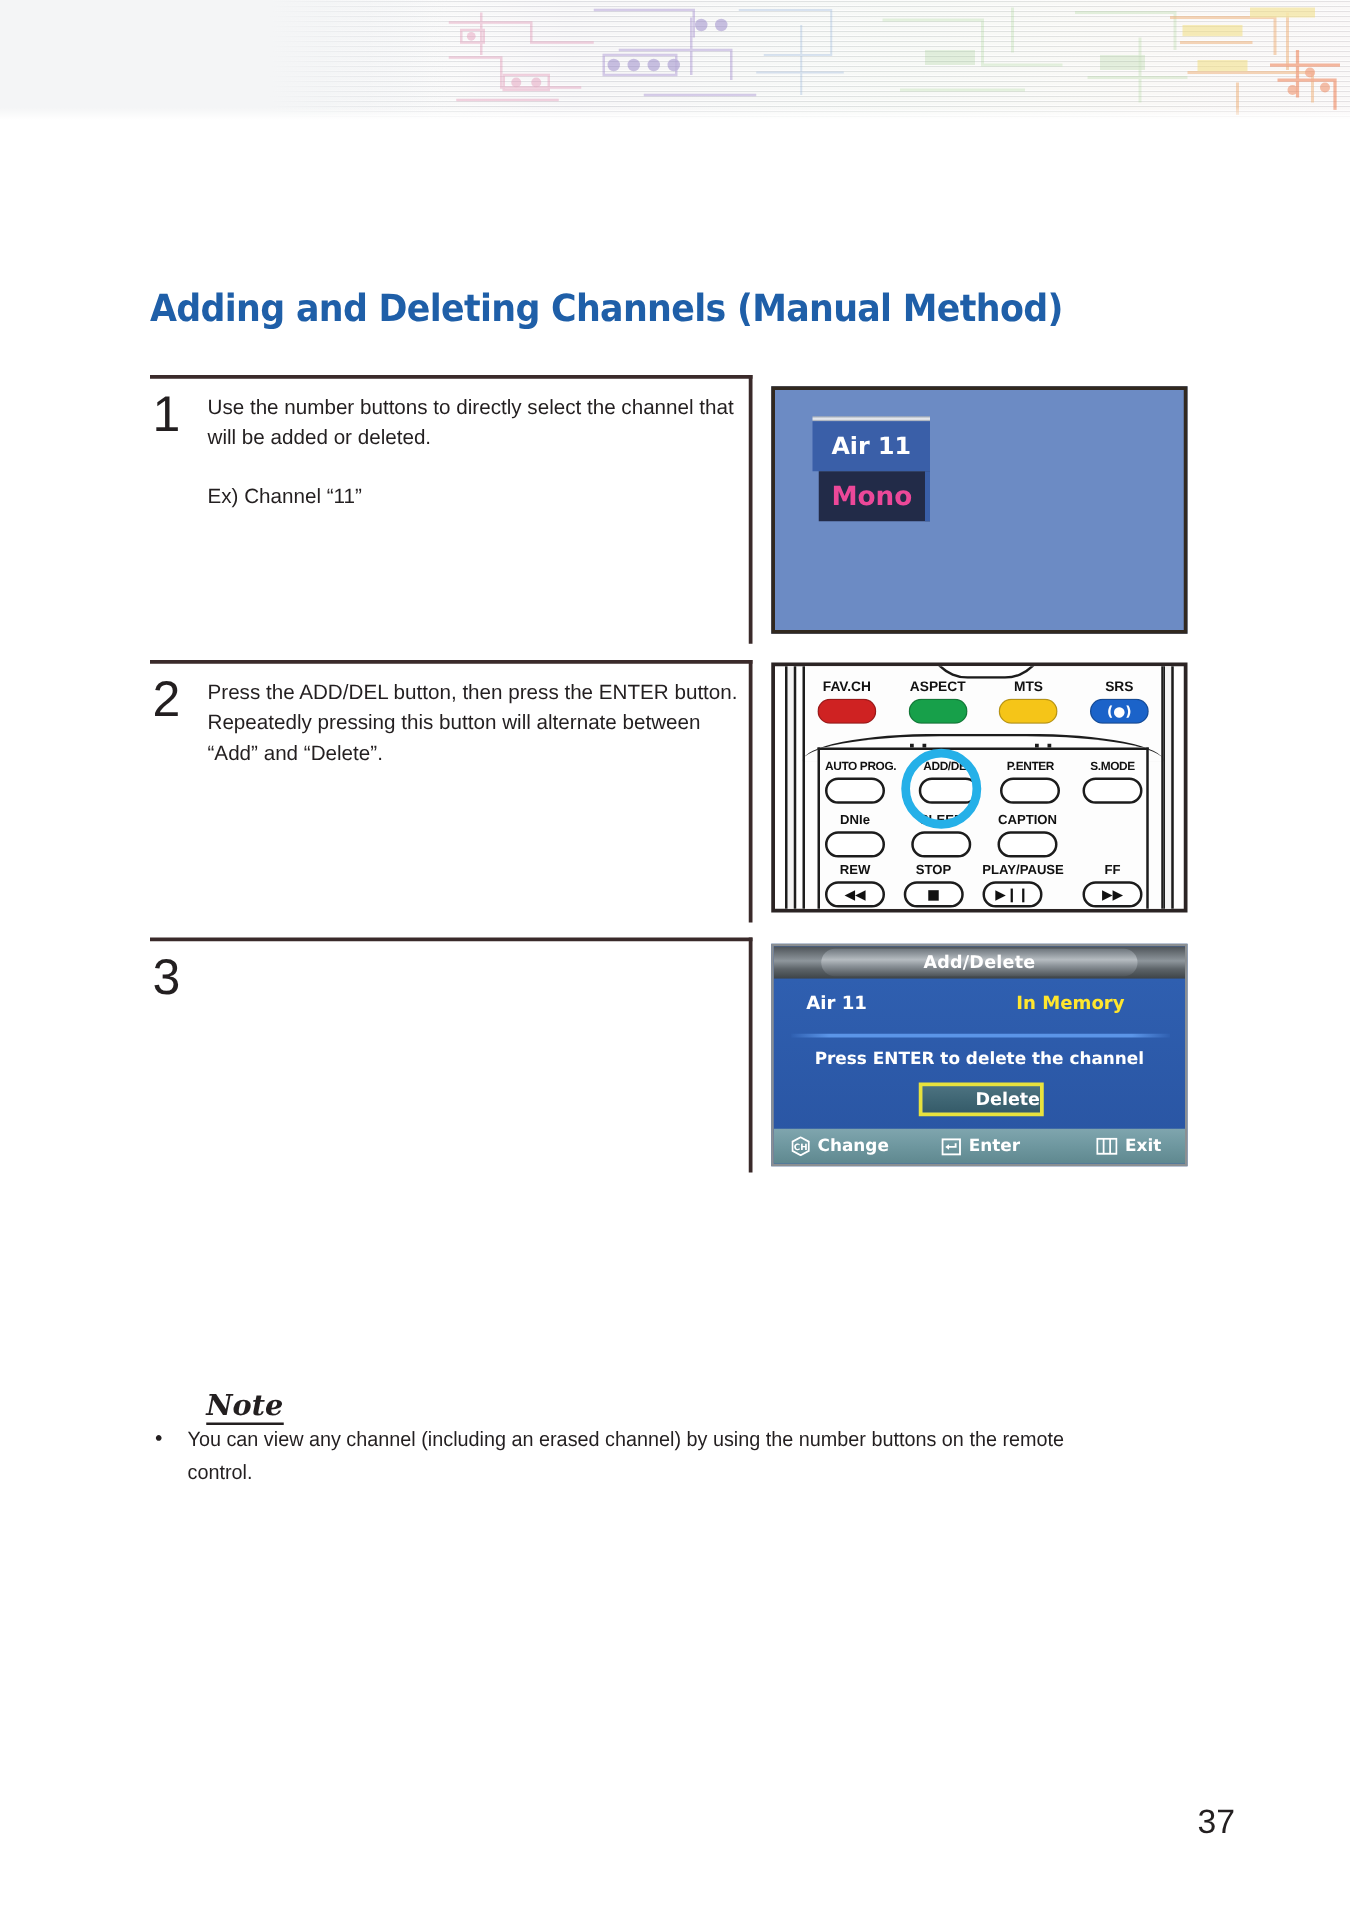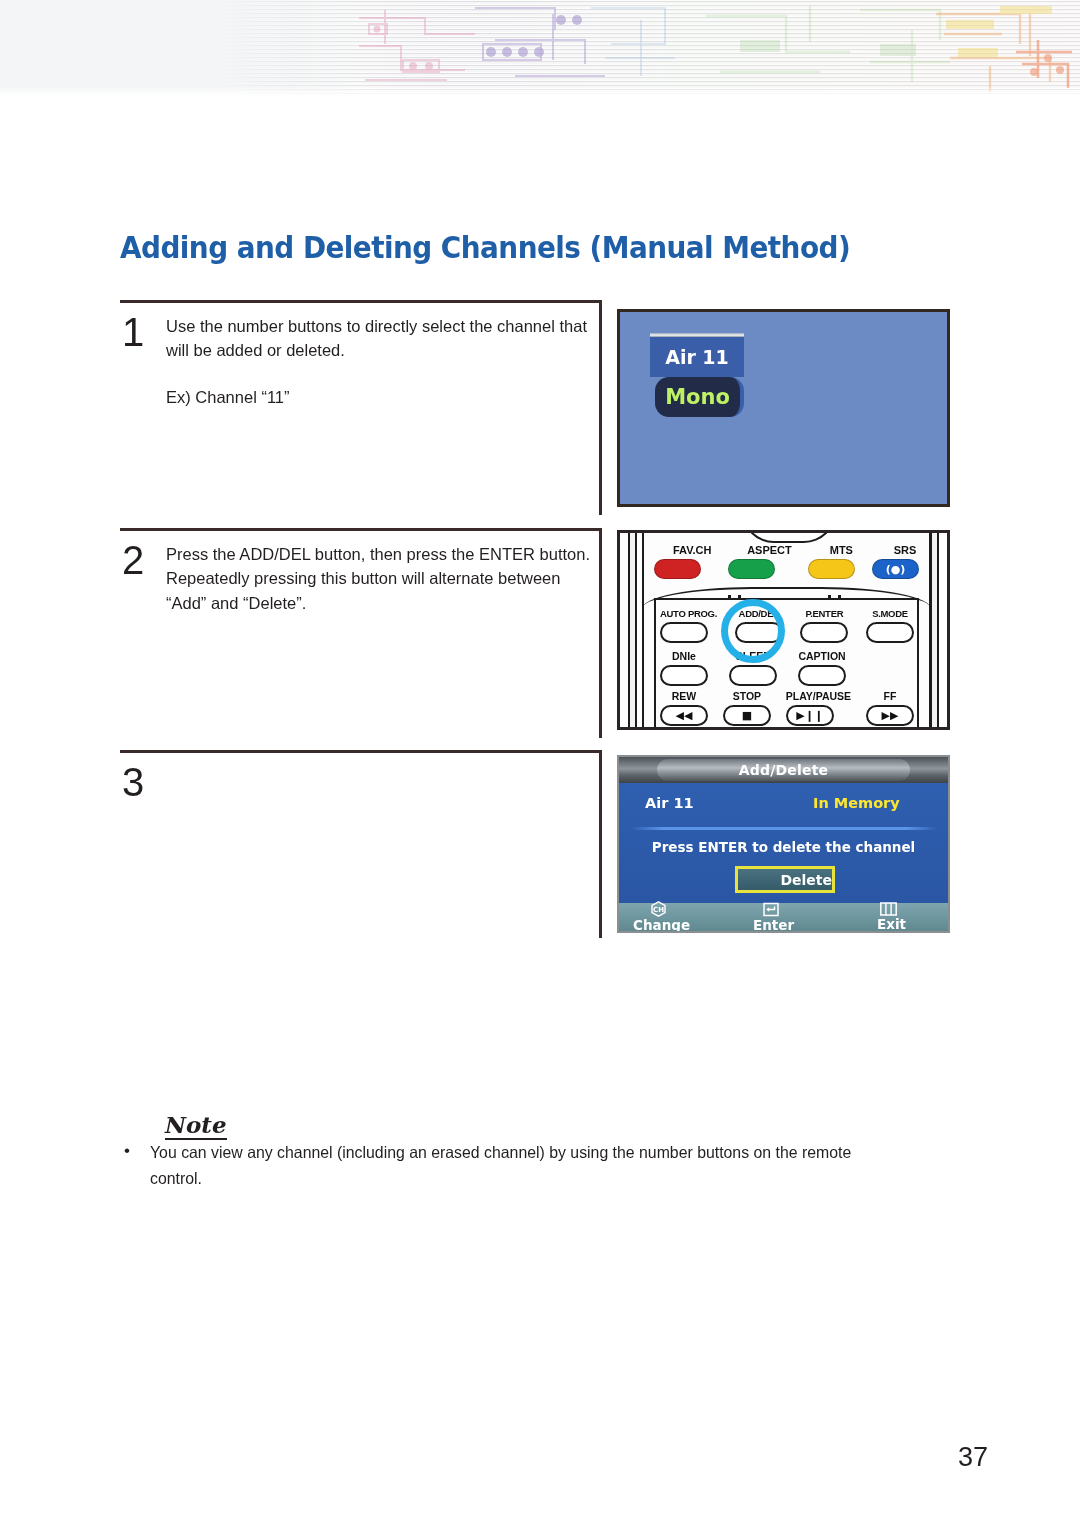--- a/index.html
+++ b/index.html
@@ -157,29 +157,28 @@
     display: flex;
     align-items: center;
     justify-content: center;
   }
   .osd-mono {
     position: absolute;
     left: 35px; top: 65px;
     width: 89px; height: 40px;
     background: #222b48;
     border-right: 4px solid #3a5fa8;
-    color: #bef264;
+    color: #ec4899;
     font-family: "DejaVu Sans", sans-serif;
     font-size: 21px;
     font-weight: bold;
     display: flex;
     align-items: center;
     justify-content: center;
     box-sizing: border-box;
-    border-radius: 14px;
   }
 
   
   .remote-fig {
     position: absolute;
     left: 617px; top: 530px;
     width: 333px; height: 200px;
     background: #ffffff;
     border: 3px solid #2b2424;
     box-sizing: border-box;
@@ -232,21 +231,21 @@
   .rm-key .lbl {
     font-family: "Liberation Sans", sans-serif;
     font-weight: bold;
     color: #111111;
     line-height: 1;
     white-space: nowrap;
   }
 
   
   .colorrow { left: 34px; top: 12px; width: 265px; justify-content: space-between; }
-  .colorrow .lbl { font-size: 11px; margin-bottom: 3px; margin-left: 19px; }
+  .colorrow .lbl { font-size: 11px; margin-bottom: 3px; }
   .pill {
     width: 47px; height: 20px; border-radius: 11px;
     border: 1.5px solid rgba(0,0,0,0.25);
     box-sizing: border-box;
     position: relative;
   }
   .pill-srs { display: flex; align-items: center; justify-content: center; }
   .srs-glyph {
     color: #ffffff; font-size: 11px; font-weight: bold;
     font-family: "DejaVu Sans", sans-serif; line-height: 1;
@@ -347,21 +346,20 @@
   .osd-footer {
     position: absolute; left: 0; bottom: 0; width: 100%; height: 28px;
     background: linear-gradient(to bottom, #7fa5ae, #6e979f 50%, #5f888f);
     display: flex; align-items: center;
   }
   .osd-fitem {
     display: flex; align-items: center;
     font-family: "DejaVu Sans", sans-serif;
     font-weight: bold; font-size: 13.5px; color: #ffffff;
     position: absolute;
-    flex-direction: column;
   }
   .osd-fitem .fico { margin-right: 6px; display: flex; align-items: center; }
   .fi-change { left: 14px; }
   .fi-enter  { left: 134px; }
   .fi-exit   { left: 258px; }
 
   
   .note-head {
     position: absolute;
     left: 145px; top: 1112px;

